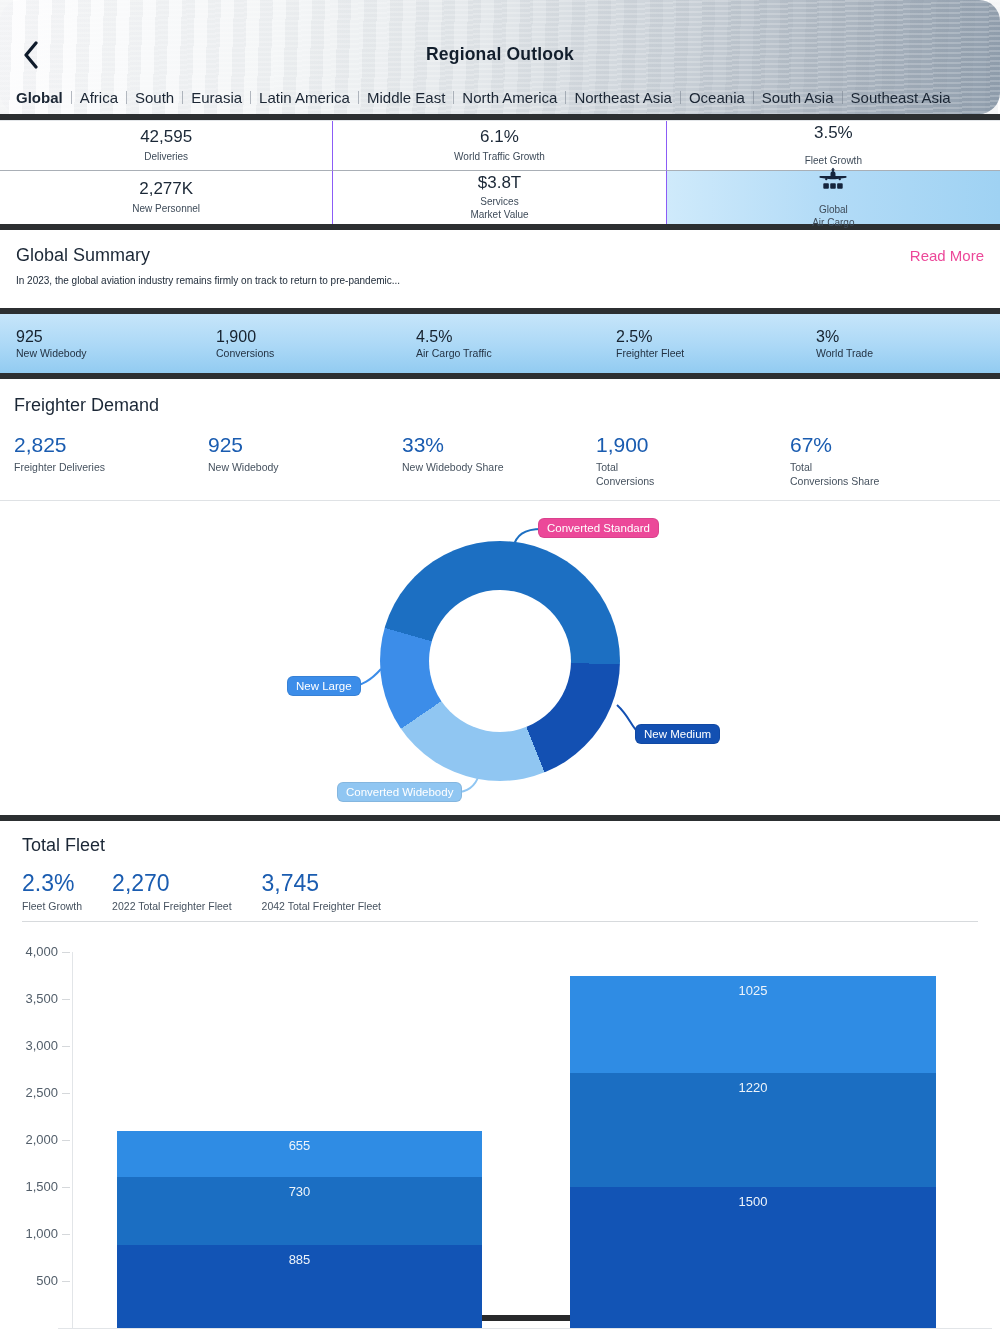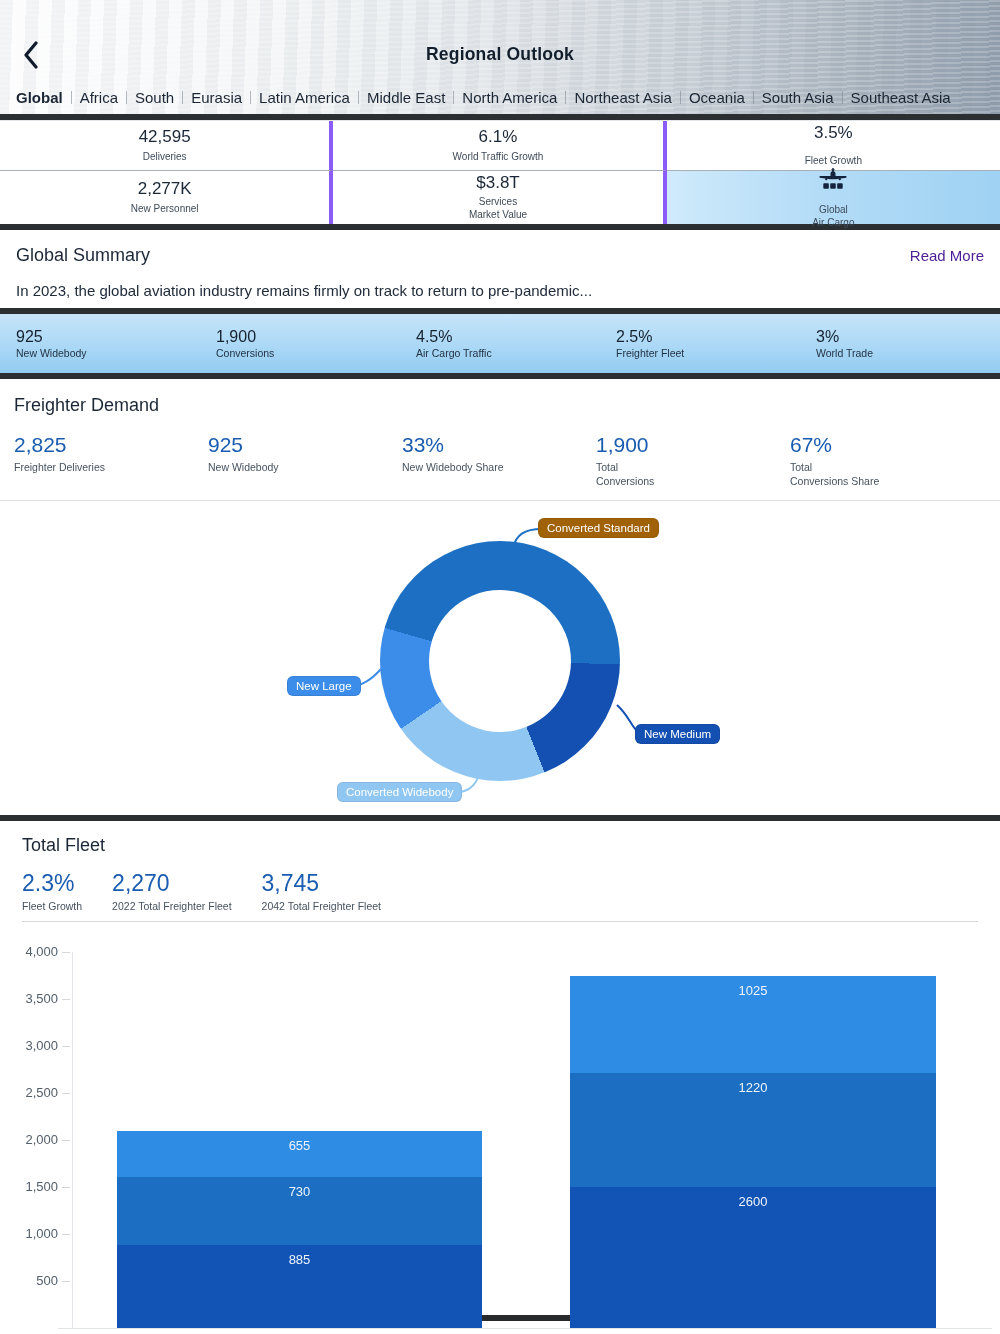--- a/index.html
+++ b/index.html
@@ -1,49 +1,49 @@
 <!DOCTYPE html>
 <html><head>
 <meta charset="utf-8">
 <style>
   html,body{margin:0;padding:0;}
   body{width:1000px;height:1334px;font-family:"Liberation Sans",sans-serif;background:#fff;color:#16222f;}
   .app{position:relative;width:1000px;height:1334px;overflow:hidden;background:#fff;}
 
   
   header{position:relative;height:114px;
-    background:linear-gradient(100deg,#fdfdfe 0%,#f4f6f7 28%,#e4e8eb 48%,#c9d0d7 68%,#aab4bf 85%,#8f9dac 100%);}
+    background:linear-gradient(100deg,#fdfdfe 0%,#f4f6f7 28%,#e4e8eb 48%,#c9d0d7 68%,#aab4bf 85%,#8f9dac 100%);border-radius:21px;}
   header::before{content:"";position:absolute;inset:0;
     background:repeating-linear-gradient(178deg,rgba(255,255,255,.20) 0 2px,rgba(0,0,0,0) 2px 5px),
                repeating-linear-gradient(92deg,rgba(120,132,145,.08) 0 13px,rgba(0,0,0,0) 13px 26px);}
   .back-btn{position:absolute;left:18px;top:40px;width:26px;height:32px;background:none;border:none;padding:0;cursor:pointer;z-index:2;}
   .page-title{position:absolute;top:44px;left:0;width:100%;text-align:center;font-size:17.5px;font-weight:700;color:#121e2c;letter-spacing:.2px;z-index:1;}
   .tabs{position:absolute;left:16px;bottom:8px;display:flex;align-items:center;font-size:15px;color:#1b2634;white-space:nowrap;z-index:2;}
   .tab{cursor:pointer;}
   .tab.selected{font-weight:700;}
   .tab-sep{width:1px;height:13px;background:rgba(120,130,142,.55);margin:0 8px;}
 
   .divider-dark{height:6px;background:#2c2f31;}
 
   
   .stats-grid{display:grid;grid-template-columns:1fr 1fr 1fr;grid-template-rows:50px 53px;height:104px;border-top:1px solid #e3e6e9;box-sizing:border-box;}
-  .cell{border-right:4px solid #8b5cf6;border-bottom:1px solid #a9afb6;display:flex;flex-direction:column;align-items:center;justify-content:center;text-align:center;cursor:pointer;}
+  .cell{border-right:1px solid #8b5cf6;border-bottom:1px solid #a9afb6;display:flex;flex-direction:column;align-items:center;justify-content:center;text-align:center;cursor:pointer;}
   .cell:nth-child(3n){border-right:none;gap:9px;}
   .cell:nth-child(n+4){border-bottom:none;}
   .cell .v{font-size:17px;font-weight:500;color:#1a2736;line-height:1.1;}
   .cell .l{font-size:10px;color:#3e4b59;margin-top:3px;line-height:1.3;white-space:pre-line;}
   .cell.cargo{background:linear-gradient(90deg,#cfeafb 0%,#b4dcf7 45%,#9fd2f3 100%);}
   .cell.cargo .icon{height:24px;display:flex;align-items:flex-end;justify-content:center;}
 
   
   .summary{height:78px;box-sizing:border-box;padding:15px 16px 0;}
   .summary-head{display:flex;justify-content:space-between;align-items:baseline;}
   h2.sec{margin:0;font-size:18px;font-weight:500;color:#1b2736;}
-  .read-more{font-size:15px;color:#4c1d95;text-decoration:none;cursor:pointer;}
-  .summary p{margin:16px 0 0;font-size:15px;color:#202c3a;}
+  .read-more{font-size:15px;color:#ec4899;text-decoration:none;cursor:pointer;}
+  .summary p{margin:9px 0 0;font-size:10px;color:#202c3a;}
 
   
   .highlight-bar{height:59px;display:flex;align-items:center;background:linear-gradient(180deg,#c6e5fa 0%,#abd8f6 55%,#92cbf1 100%);}
   .hstat{width:20%;padding-left:16px;box-sizing:border-box;}
   .hstat .v{font-size:16px;font-weight:500;color:#16222f;line-height:1.15;}
   .hstat .l{font-size:10.5px;color:#243344;margin-top:1px;}
 
   
   .freighter{height:436px;box-sizing:border-box;padding-top:16px;}
   .freighter h2.sec{margin:0 0 17px 14px;}
@@ -227,21 +227,21 @@
     <div class="thin-rule"></div>
     <div class="donut-wrap">
       <svg class="connectors" id="donut-connectors" viewBox="0 0 1000 332">
           <path d="M542 28 C524 28 516 34 513 47" fill="none" stroke="#1c6fc2" stroke-width="2"></path>
           <path d="M617 204 C628 214 631 224 637 230" fill="none" stroke="#1350b2" stroke-width="2"></path>
           <path d="M450 291 C466 293 475 286 479 274" fill="none" stroke="#90c6f2" stroke-width="2"></path>
           <path d="M347 185 C362 186 372 178 381 168" fill="none" stroke="#3c8de9" stroke-width="2"></path>
         </svg>
       <div class="donut" id="donut" style="background: conic-gradient(from -74deg, rgb(28, 111, 194) 0%, rgb(28, 111, 194) 46%, rgb(19, 80, 178) 46%, rgb(19, 80, 178) 64.5%, rgb(144, 198, 242) 64.5%, rgb(144, 198, 242) 86%, rgb(60, 141, 233) 86%, rgb(60, 141, 233) 100%);"></div>
       <div id="donut-pills">
-          <div class="pill" style="left: 538px; top: 17px; background: #a16207;">Converted Standard</div>
+          <div class="pill" style="left: 538px; top: 17px; background: #ec4899;">Converted Standard</div>
           <div class="pill" style="left: 635px; top: 223px; background: rgb(19, 80, 178);">New Medium</div>
           <div class="pill" style="left: 337px; top: 281px; background: rgb(144, 198, 242);">Converted Widebody</div>
           <div class="pill" style="left: 287px; top: 175px; background: rgb(60, 141, 233);">New Large</div>
         </div>
     </div>
   </section>
 
   <div class="divider-dark"></div>
 
   <section class="fleet">
@@ -293,19 +293,19 @@
           </div>
         </div>
         <div class="bar" style="left: 570px; width: 366px;">
           <div class="seg" style="height: 96.35px; background: rgb(47, 140, 228);">
             <div class="sl">1025</div>
           </div>
           <div class="seg" style="height: 114.68px; background: rgb(27, 110, 194);">
             <div class="sl">1220</div>
           </div>
           <div class="seg" style="height: 141px; background: rgb(18, 84, 181);">
-            <div class="sl">2600</div>
+            <div class="sl">1500</div>
           </div>
         </div>
       </div>
   </section>
 
 </div>
 
 </body></html>

